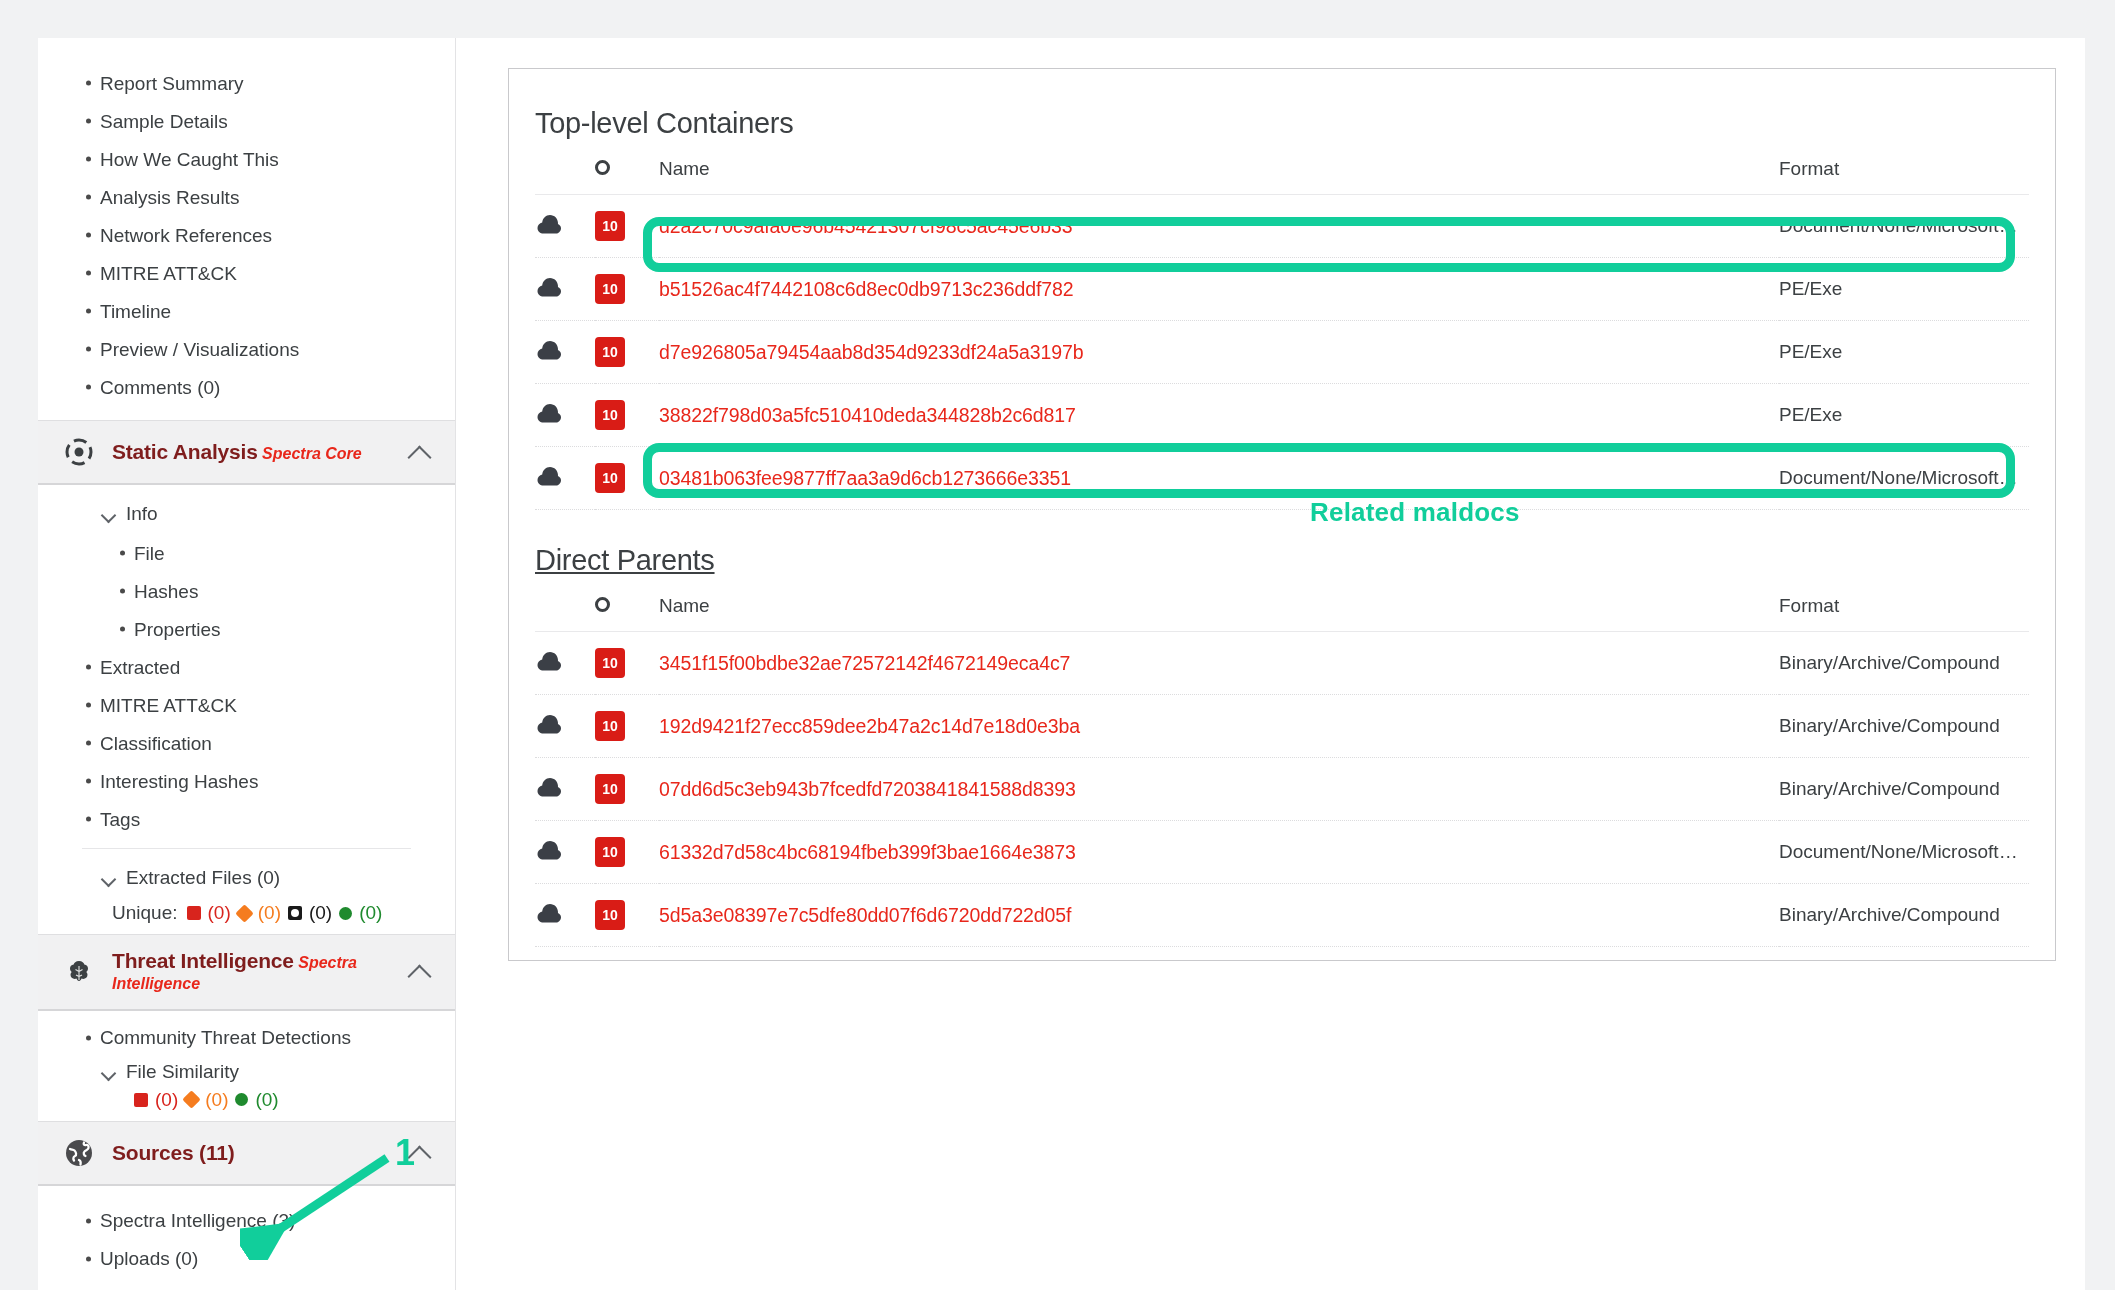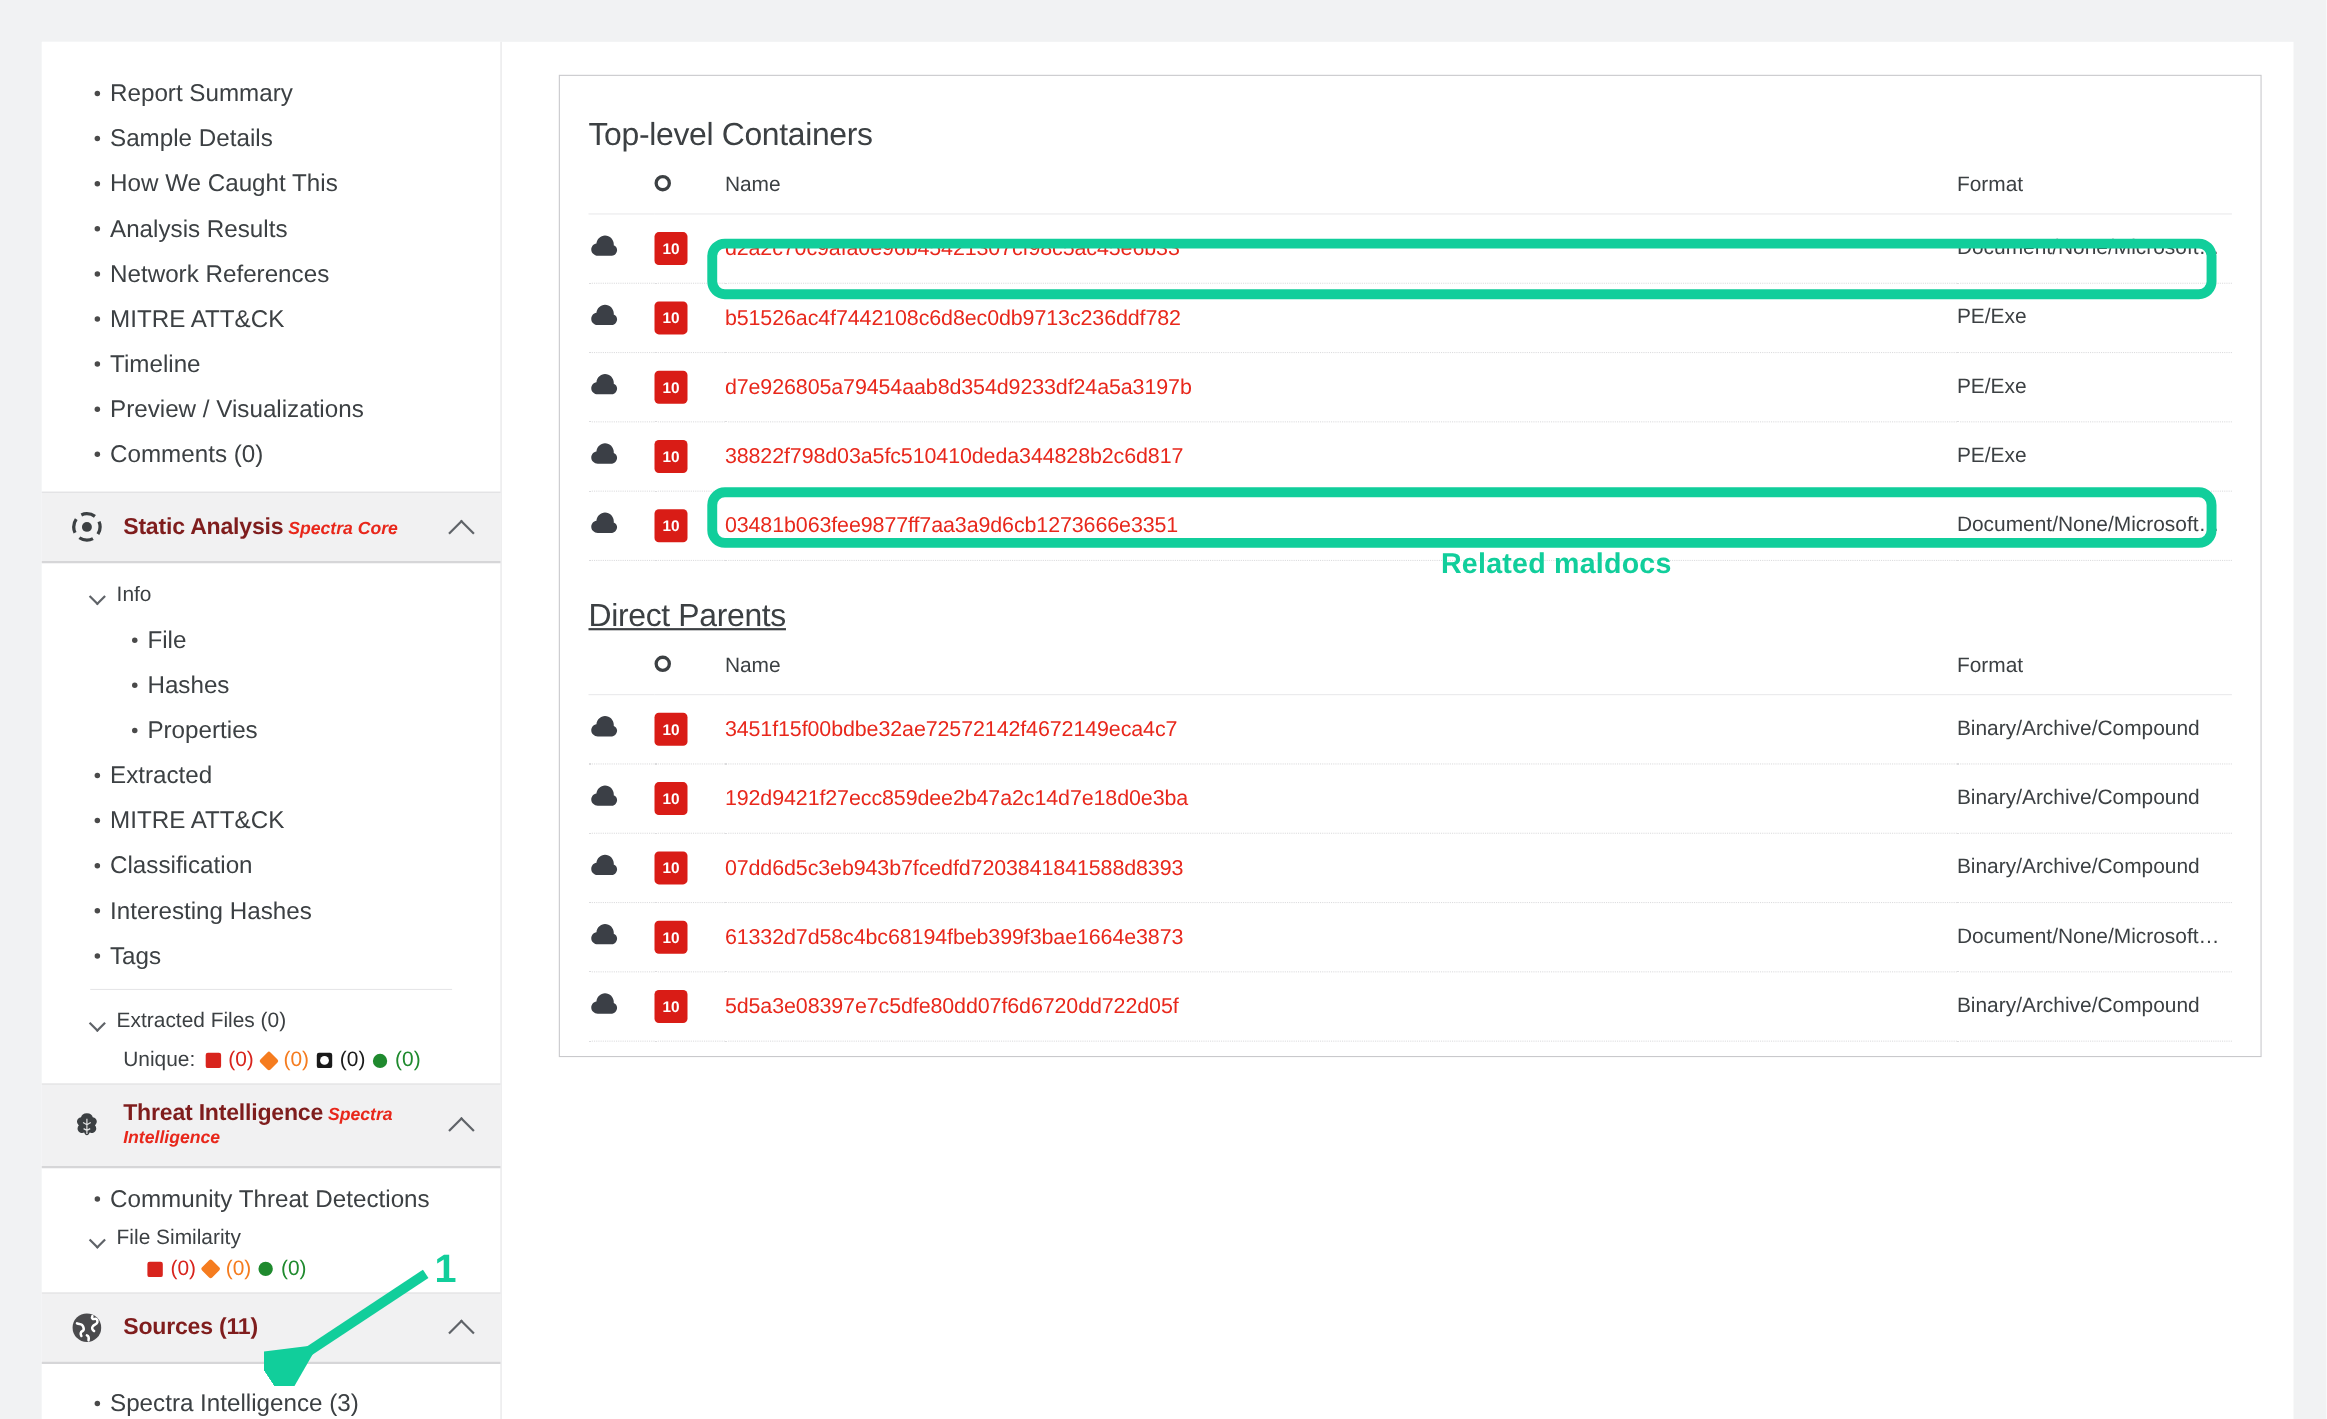--- a/index.html
+++ b/index.html
@@ -24,39 +24,40 @@
   
   .sidebar{
     position:absolute; left:0; top:0;
     width:418px; height:100%;
     border-right:1px solid #e3e3e5;
     background:#ffffff;
   }
   .nav-list{ list-style:none; margin:0; padding:26px 0 0 0; }
   .nav-item{
     display:flex; align-items:flex-end;
-    font-size:22px; color:#3c4043; line-height:1;
+    font-size:19px; color:#3c4043; line-height:1;
     padding:9.5px 0 9.5px 62px; position:relative;
     cursor:pointer;
   }
   .nav-item .bullet{
     position:absolute; left:48px; top:50%;
     transform:translateY(-50%);
     width:5px; height:5px; border-radius:50%;
     background:#4a4a4a;
   }
   .nav-item.sub{ padding-left:96px; }
   .nav-item.sub .bullet{ left:82px; }
 
   
   .nav-node{
     display:flex; align-items:center; gap:11px;
     font-size:19px; color:#3c4043;
     padding:9.5px 0 9.5px 44px;
     cursor:pointer;
+    margin-left:20px;
   }
   .chev-sm{
     width:13px; height:8px; flex:0 0 13px; position:relative;
   }
   .chev-sm::before{
     content:""; position:absolute; left:1px; top:0;
     width:9px; height:9px;
     border-right:2px solid #5f6368; border-bottom:2px solid #5f6368;
     transform:rotate(45deg);
   }

